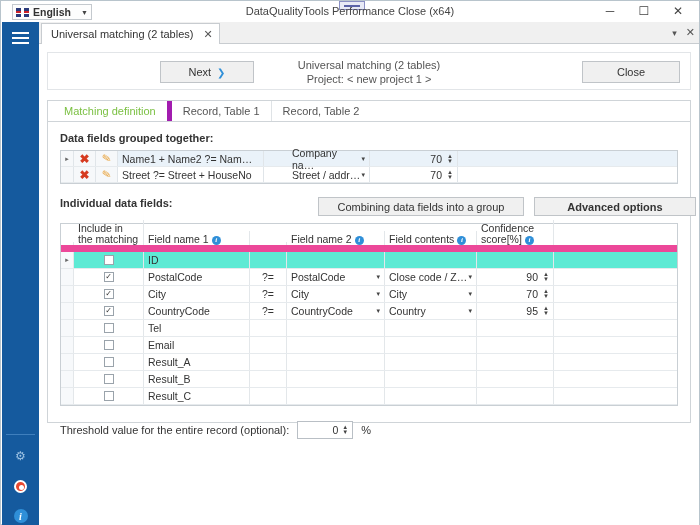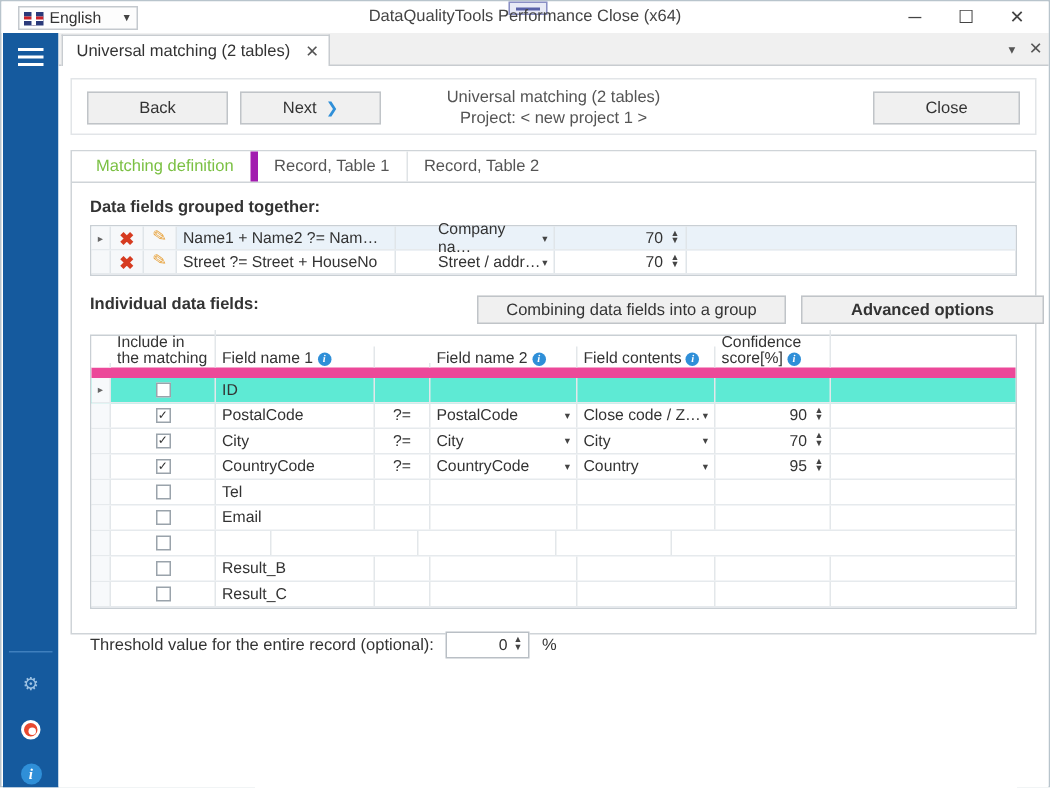--- a/index.html
+++ b/index.html
@@ -44,21 +44,21 @@
   .flag-icon::before {
     content: ""; position: absolute; left: 0; top: 3px;
     width: 13px; height: 3px; background: #ffffff;
   }
   .flag-icon::after {
     content: ""; position: absolute; left: 5px; top: 0;
     width: 3px; height: 9px; background: #ffffff;
   }
   .flag-cross-h { position: absolute; left: 0; top: 3.6px; width: 13px; height: 1.8px; background: #cc2229; }
   .flag-cross-v { position: absolute; left: 5.6px; top: 0; width: 1.8px; height: 9px; background: #cc2229; }
-  .lang-label { flex: 1; color: #333; }
+  .lang-label { flex: 1; color: #333; font-weight: bold; }
   .lang-caret { font-size: 7px; color: #444; }
 
   .apptitle {
     position: absolute; left: 0; top: 4px; width: 698px;
     text-align: center; font-size: 11px; color: #444;
     pointer-events: none;
   }
   .minicap {
     position: absolute; left: 338px; top: 0px;
     width: 26px; height: 9px;
@@ -351,23 +351,20 @@
     </div>
   </div>
 
   <div class="content">
 
     <div class="navpanel">
       <div class="navtitle">
         <div>Universal matching (2 tables)</div>
         <div>Project: &lt; new project 1 &gt;</div>
       </div>
-      <div class="btn btn-back">
-        <span>Back</span>
-      </div>
       <div class="btn btn-next">
         <span>Next</span>
         <span class="arrow">❯</span>
       </div>
       <div class="btn btn-close">
         <span>Close</span>
       </div>
     </div>
 
     <div class="tabpanel">
@@ -576,20 +573,21 @@
                 <div class="dcell c-f2"></div>
                 <div class="dcell c-fc"></div>
                 <div class="dcell c-cs"></div>
                 <div class="dcell c-rest"></div>
               </div>
               <div class="drow">
                 <div class="dcell c-ptr"></div>
                 <div class="dcell c-chk">
                   <span class="chk"></span>
                 </div>
+                <div class="dcell c-f1">Result_A</div>
                 <div class="dcell c-op"></div>
                 <div class="dcell c-f2"></div>
                 <div class="dcell c-fc"></div>
                 <div class="dcell c-cs"></div>
                 <div class="dcell c-rest"></div>
               </div>
               <div class="drow">
                 <div class="dcell c-ptr"></div>
                 <div class="dcell c-chk">
                   <span class="chk"></span>

